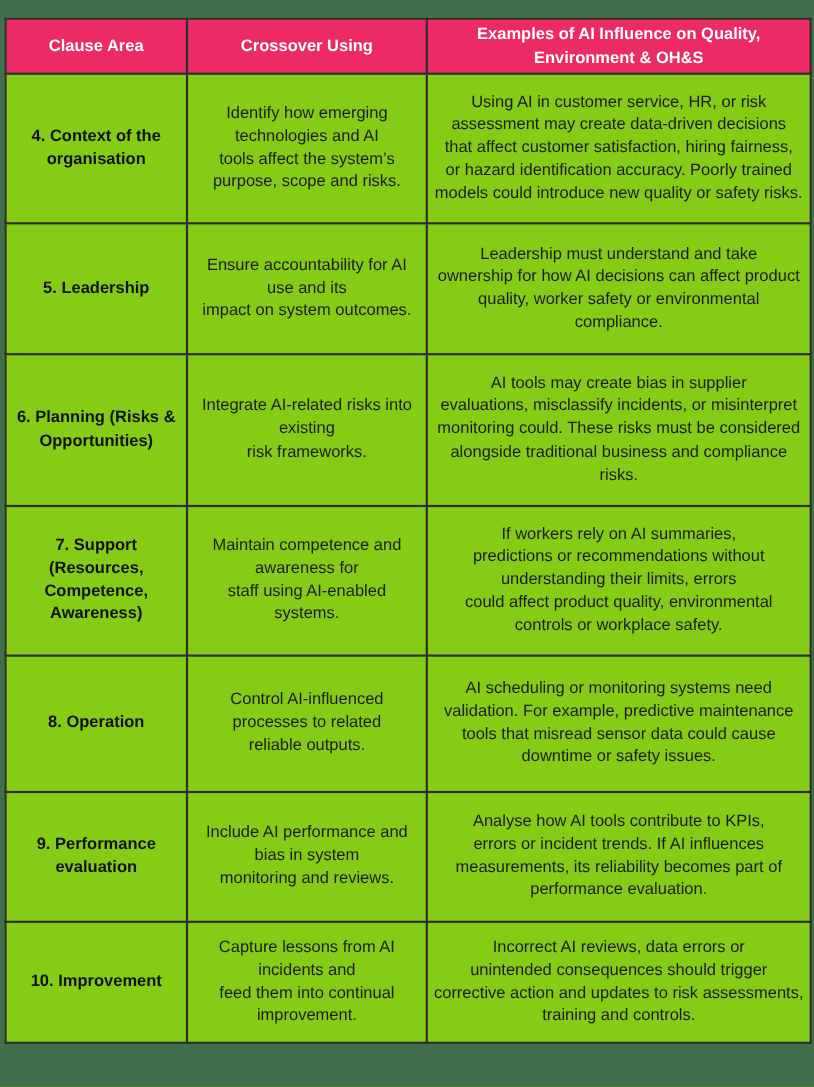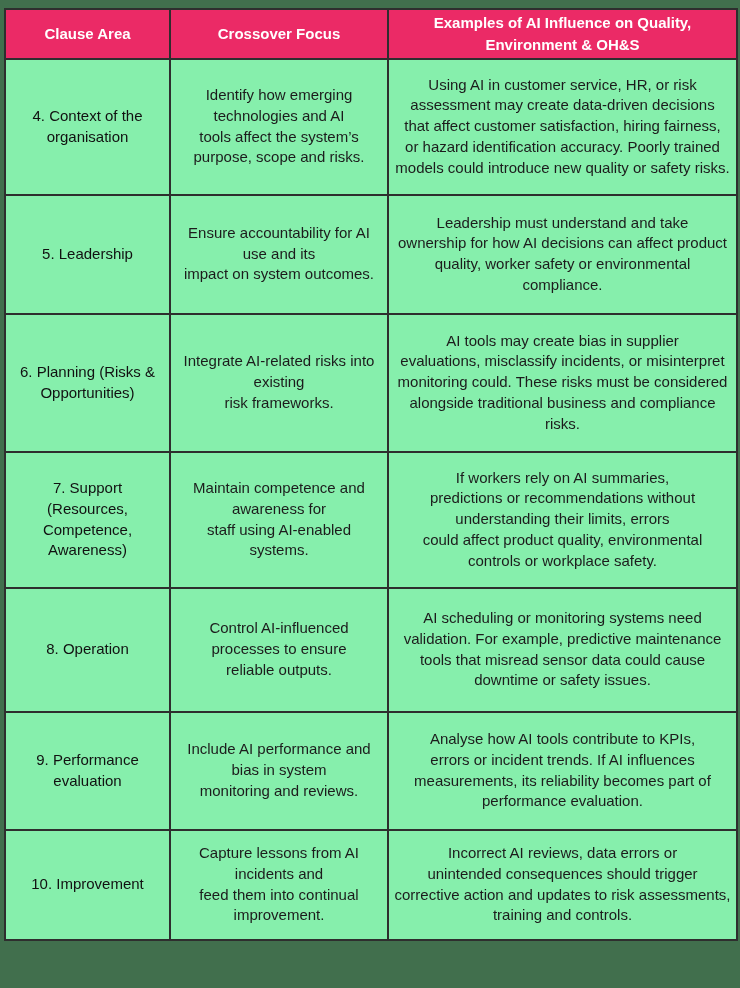--- a/index.html
+++ b/index.html
@@ -5,25 +5,25 @@
   html,body{margin:0;padding:0;}
   body{
     width:740px;height:988px;
     background:#416F4D;
     font-family:"Liberation Sans","DejaVu Sans",sans-serif;
     position:relative;
     overflow:hidden;
   }
   table{
     position:absolute;
-    left:4px;top:8px;
+    left:4px;top:16px;
     width:732px;
     border-collapse:collapse;
     table-layout:fixed;
-    background:#86efac;
+    background:#84cc16;
   }
   col.c1{width:165px;}
   col.c2{width:218px;}
   col.c3{width:349px;}
   th,td{
     border:2px solid #2e2e2e;
     text-align:center;
     vertical-align:middle;
     white-space:pre-line;
     padding:2px 4px;
@@ -36,21 +36,21 @@
     font-weight:700;
     line-height:1.45;
     height:47px;
   }
   td{
     color:#1c1c1c;
     font-size:15px;
     line-height:1.38;
   }
   td.clause{
-    font-weight:400;
+    font-weight:700;
     color:#111111;
   }
   tbody tr:nth-child(1){height:136px;}
   tbody tr:nth-child(2){height:119px;}
   tbody tr:nth-child(3){height:138px;}
   tbody tr:nth-child(4){height:136px;}
   tbody tr:nth-child(5){height:124px;}
   tbody tr:nth-child(6){height:118px;}
   tbody tr:nth-child(7){height:110px;}
 </style>
@@ -59,21 +59,21 @@
 
 <table>
   <colgroup>
       <col class="c1">
       <col class="c2">
       <col class="c3">
     </colgroup>
   <thead>
     <tr>
       <th>Clause Area</th>
-      <th>Crossover Focus</th>
+      <th>Crossover Using</th>
       <th>Examples of AI Influence on Quality,
 Environment &amp; OH&amp;S</th>
     </tr>
   </thead>
   <tbody>
     <tr>
       <td class="clause">4. Context of the
 organisation</td>
       <td class="focus">Identify how emerging
 technologies and AI
@@ -118,21 +118,21 @@
 systems.</td>
       <td class="examples">If workers rely on AI summaries,
 predictions or recommendations without
 understanding their limits, errors
 could affect product quality, environmental
 controls or workplace safety.</td>
     </tr>
     <tr>
       <td class="clause">8. Operation</td>
       <td class="focus">Control AI-influenced
-processes to ensure
+processes to related
 reliable outputs.</td>
       <td class="examples">AI scheduling or monitoring systems need
 validation. For example, predictive maintenance
 tools that misread sensor data could cause
 downtime or safety issues.</td>
     </tr>
     <tr>
       <td class="clause">9. Performance
 evaluation</td>
       <td class="focus">Include AI performance and

